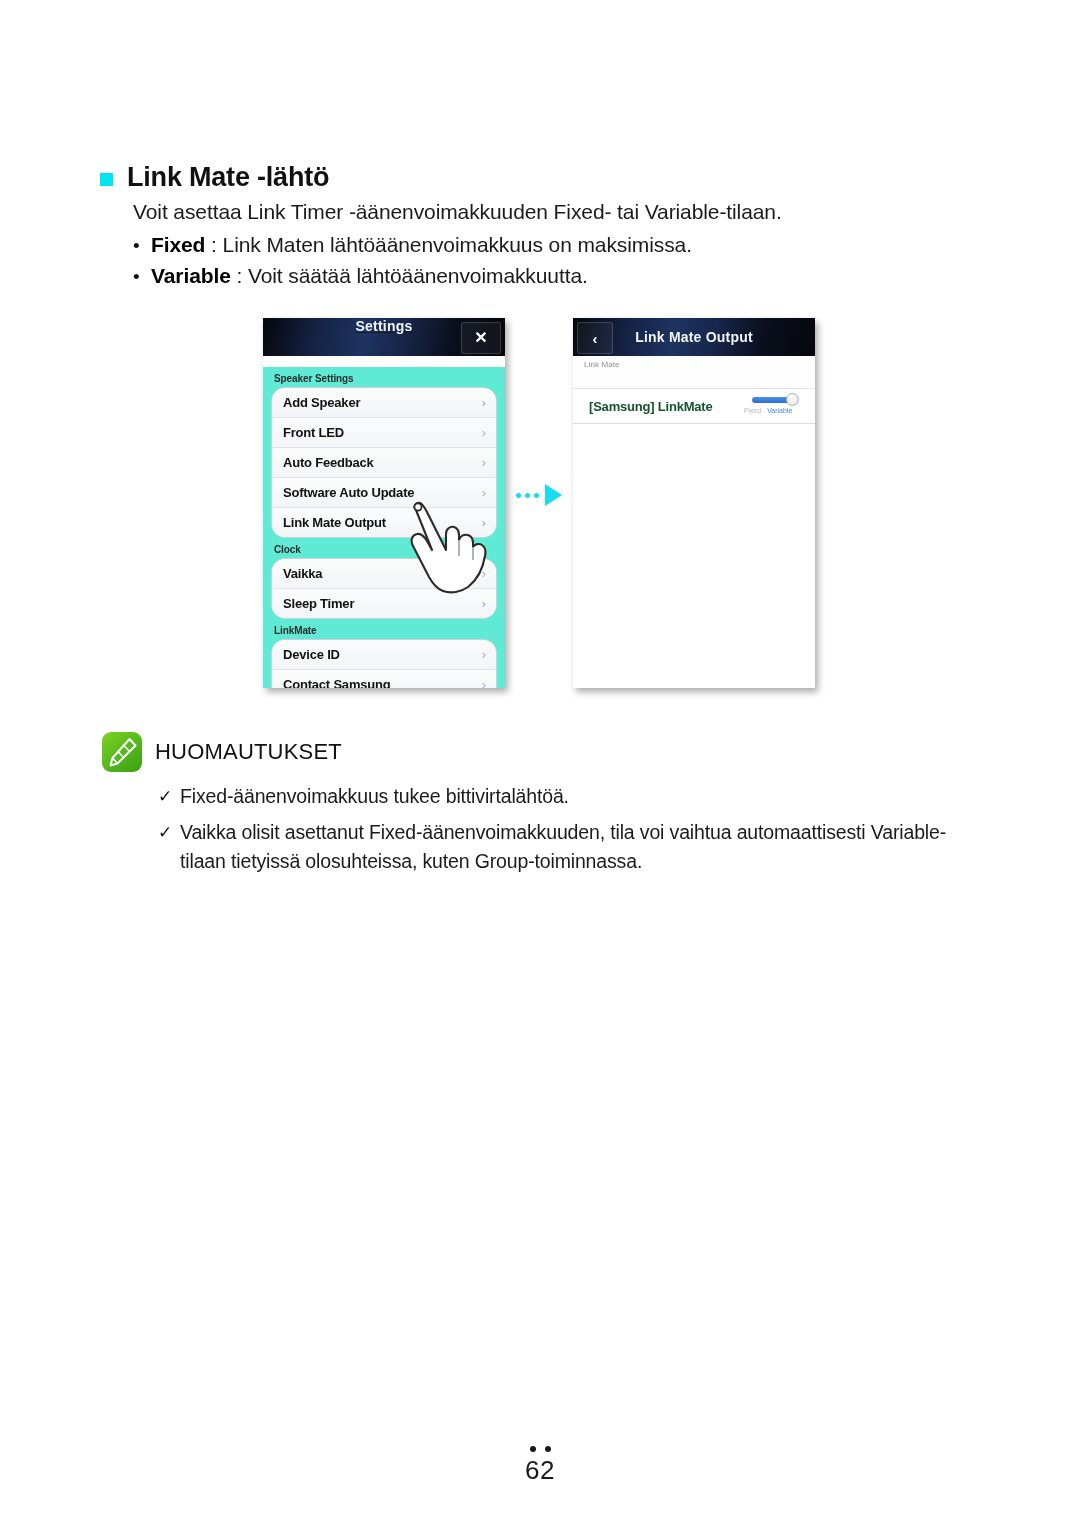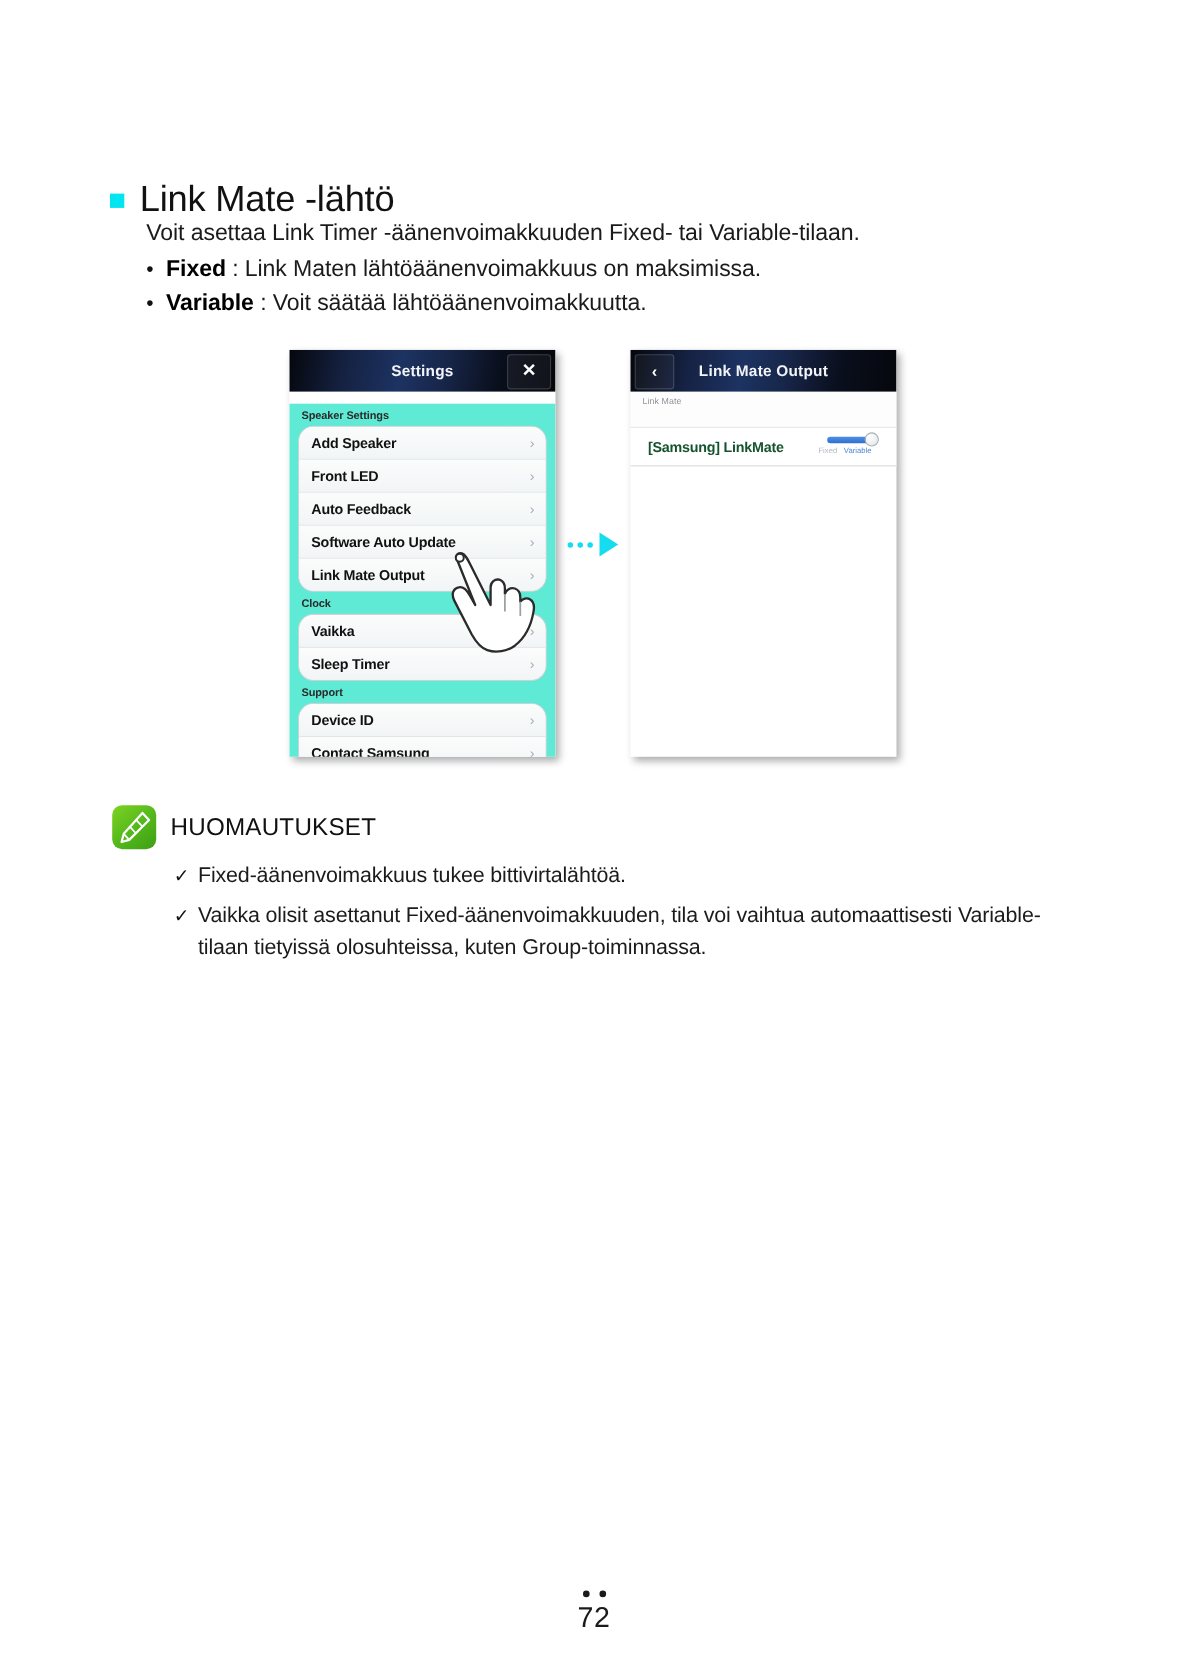--- a/index.html
+++ b/index.html
@@ -26,22 +26,22 @@
     gap: 14px;
   }
   .sq-marker {
     width: 13px;
     height: 13px;
     background: #00e5ef;
     flex: none;
     margin-top: 3px;
   }
   .heading-text {
-    font-size: 33px;
-    font-weight: normal;
+    font-size: 27px;
+    font-weight: bold;
     letter-spacing: -0.2px;
     color: #111;
     white-space: nowrap;
   }
 
   .intro-line {
     position: absolute;
     left: 133px;
     top: 200px;
     font-size: 21px;
@@ -94,22 +94,22 @@
     height: 370px;
     background: #ffffff;
     box-shadow: 3px 4px 7px rgba(0,0,0,0.33);
     overflow: hidden;
   }
   .sv-header {
     position: relative;
     height: 38px;
     background: linear-gradient(100deg, #05070d 0%, #152243 22%, #1d3362 42%, #17264a 58%, #0a0f1d 78%, #05070b 100%);
     display: flex;
-    align-items: center;
     justify-content: center;
+    text-decoration: underline;
   }
   .sv-header-title {
     font-size: 14px;
     font-weight: bold;
     color: #f2f4f8;
     letter-spacing: 0.2px;
   }
   .sv-close {
     position: absolute;
     right: 4px;
@@ -438,21 +438,21 @@
         <div class="sv-row">
           <span class="sv-row-label">Vaikka</span>
           <span class="sv-chev">›</span>
         </div>
         <div class="sv-row">
           <span class="sv-row-label">Sleep Timer</span>
           <span class="sv-chev">›</span>
         </div>
       </div>
 
-      <div class="sv-section-label">Support</div>
+      <div class="sv-section-label">LinkMate</div>
       <div class="sv-group">
         <div class="sv-row">
           <span class="sv-row-label">Device ID</span>
           <span class="sv-chev">›</span>
         </div>
         <div class="sv-row">
           <span class="sv-row-label">Contact Samsung</span>
           <span class="sv-chev">›</span>
         </div>
       </div>
@@ -522,14 +522,14 @@
     <span class="note-check">✓</span>
     <span class="note-text">Vaikka olisit asettanut Fixed-äänenvoimakkuuden, tila voi vaihtua automaattisesti Variable-tilaan tietyissä olosuhteissa, kuten Group-toiminnassa.</span>
   </div>
 </div>
 
 <div class="footer">
   <div class="footer-dots">
     <span class="footer-dot"></span>
     <span class="footer-dot"></span>
   </div>
-  <div class="footer-num">72</div>
+  <div class="footer-num">62</div>
 </div>
 
 </body></html>

